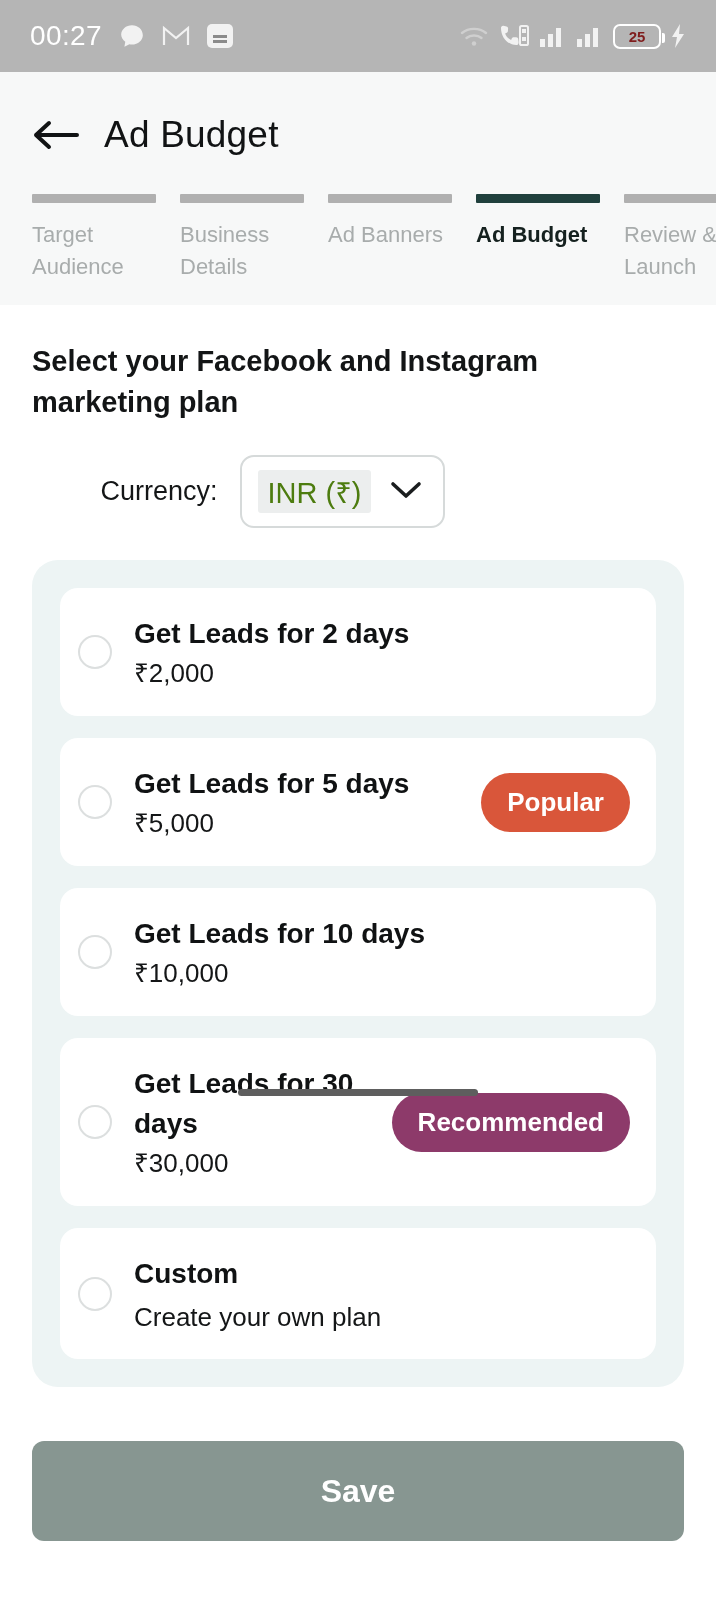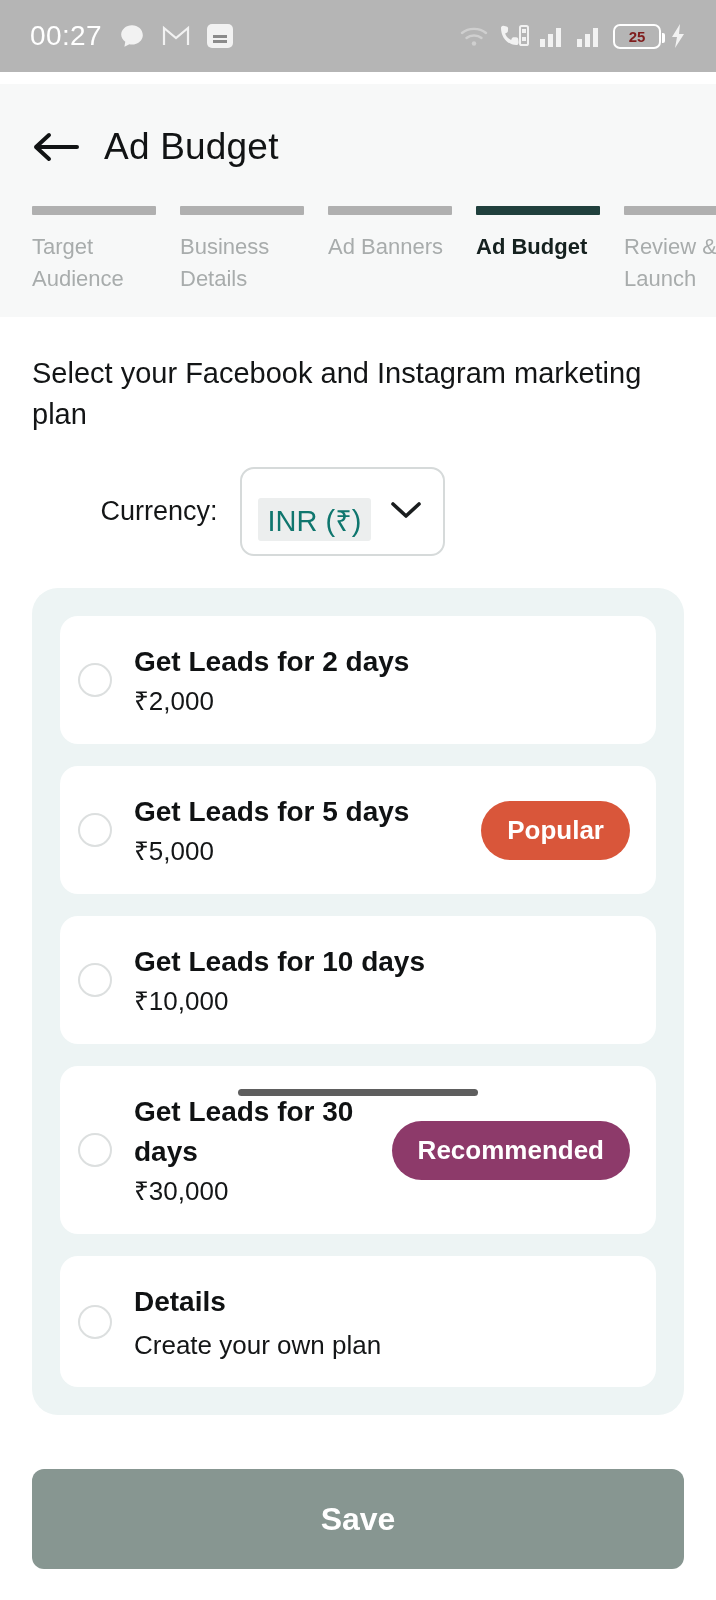--- a/index.html
+++ b/index.html
@@ -34,21 +34,21 @@
     display:flex; align-items:center; justify-content:center;
     color:#7f1d1d; font-size:15px; font-weight:600; position:relative;
   }
   .batt::after {
     content:""; position:absolute; right:-6px; top:7px;
     width:3px; height:10px; background:#ffffff; border-radius:0 2px 2px 0;
   }
 
   
   .header {
-    background:#f7f8f8; padding:42px 0 0 0;margin-top:12px;
+    background:#f7f8f8; padding:42px 0 0 0;
   }
   .hdr-row { display:flex; align-items:center; gap:24px; padding:0 32px; }
   .back-btn { cursor:pointer; display:flex; align-items:center; }
   .page-title { font-size:37px; font-weight:400; color:#111314; letter-spacing:.2px; }
 
   
   .stepper {
     display:flex; gap:24px; padding:38px 0 0 32px;
     background:#f7f8f8; overflow:hidden;
   }
@@ -59,36 +59,36 @@
     margin-top:16px; font-size:22px; line-height:32px;
     color:#a8acac; font-weight:400; word-spacing:normal;
   }
   .step.active .step-label { color:#15211f; font-weight:700; }
   .stepper-wrap { background:#f7f8f8; padding-bottom:22px; }
 
   
   .body { padding:0 32px; background:#ffffff; }
   .lead {
     margin-top:36px; font-size:29px; line-height:41px;
-    color:#131516; font-weight:400; max-width:640px;
+    color:#131516; font-weight:700; max-width:640px;
   }
 
   .currency-row {
     margin-top:32px; display:flex; align-items:center;
     justify-content:center; gap:22px; padding-right:170px;
   }
   .currency-label { font-size:27px; color:#141617; }
   .currency-select {
     display:flex; align-items:center; gap:18px;
     border:2px solid #d6dada; border-radius:14px;
     background:#ffffff; padding:13px 20px 13px 16px; cursor:pointer;
   }
   .currency-value {
-    font-size:29px; color:#0f766e; background:#eceeee;
-    padding:2px 10px; border-radius:3px;margin-top:16px;
+    font-size:29px; color:#4d7c0f; background:#eceeee;
+    padding:2px 10px; border-radius:3px;
   }
 
   
   .plans {
     margin-top:32px; background:#edf4f4; border-radius:26px;
     padding:28px; display:flex; flex-direction:column; gap:22px;
   }
   .plan-card {
     background:#ffffff; border-radius:18px;
     padding:26px 26px 26px 18px;
@@ -265,21 +265,21 @@
         <div class="plan-main">
           <div class="plan-title">Get Leads for 30 days</div>
           <div class="plan-price">₹30,000</div>
         </div>
         <span class="badge recommended">Recommended</span>
       </div>
 
       <div class="plan-card">
         <span class="radio"></span>
         <div class="plan-main">
-          <div class="plan-title">Details</div>
+          <div class="plan-title">Custom</div>
           <div class="plan-sub">Create your own plan</div>
         </div>
       </div>
 
     </div>
   </div>
 
   <div class="save-wrap">
     <button class="save-btn">Save</button>
   </div>

